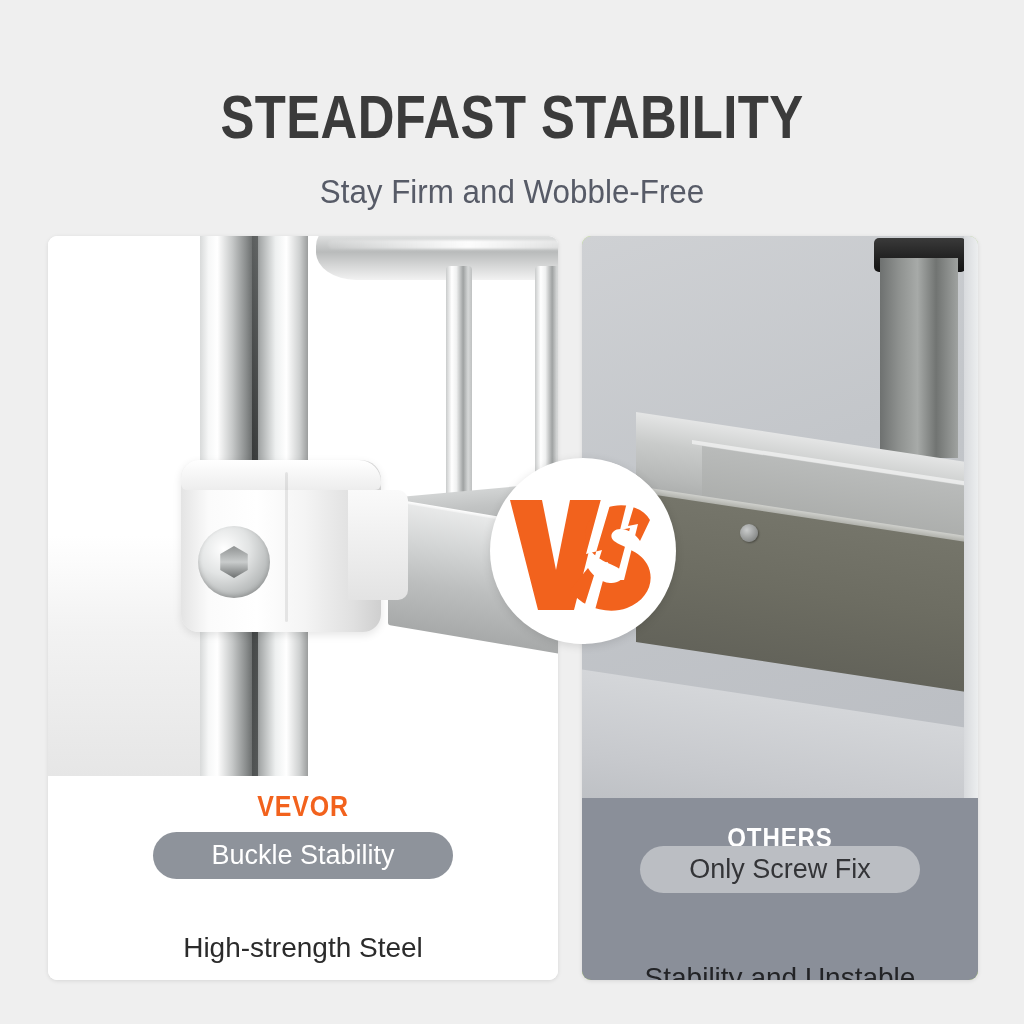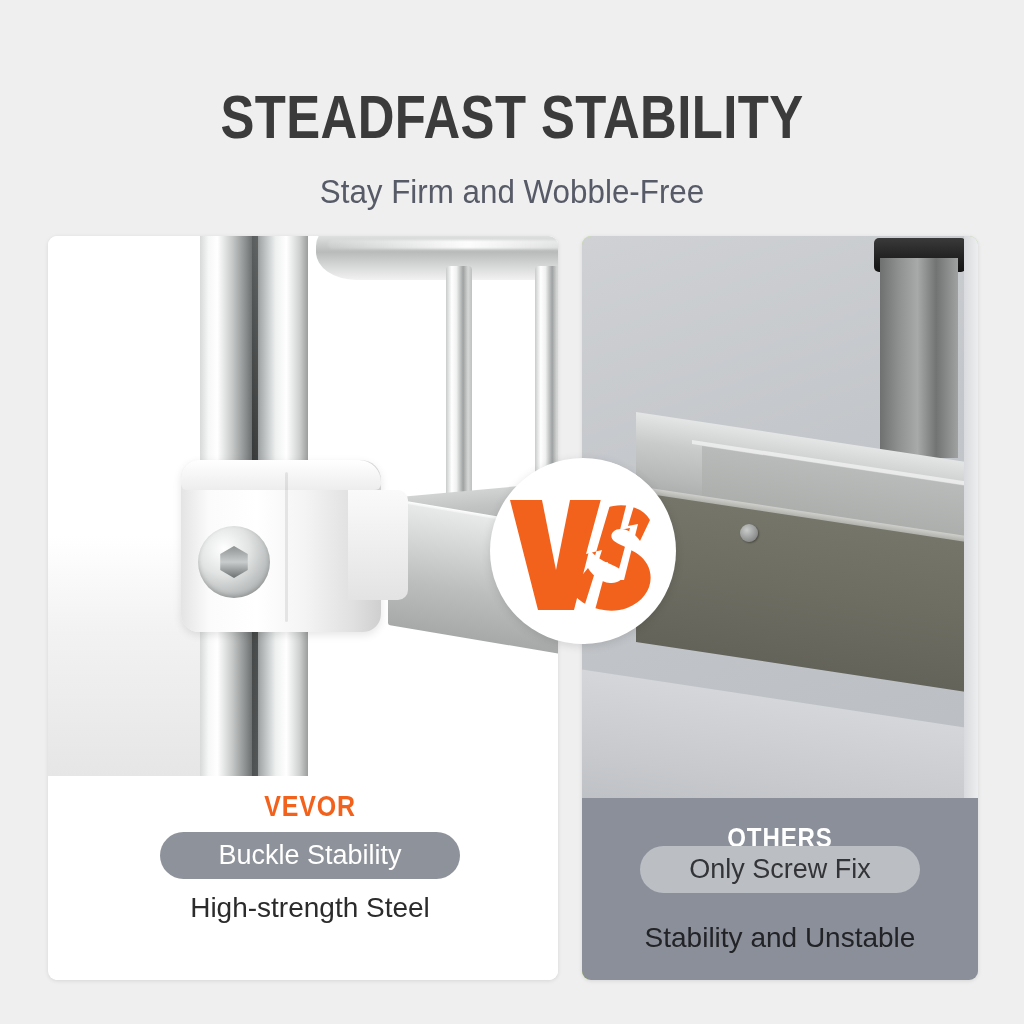--- a/index.html
+++ b/index.html
@@ -285,21 +285,21 @@
   .r-strip {
     position: absolute;
     right: 0; top: 0;
     width: 14px; height: 562px;
     background: linear-gradient(90deg,#d8dadd,#eceeef);
   }
 
   
   #band-left {
     position: absolute;
-    left: 7px; top: 540px;
+    left: 0; top: 540px;
     width: 510px; height: 204px;
     background: #ffffff;
     text-align: center;
   }
   #band-right {
     position: absolute;
     left: 0; top: 562px;
     width: 396px; height: 182px;
     background: #8a8f99;
     text-align: center;
@@ -349,20 +349,21 @@
     color: #333437;
   }
 
   .caption {
     position: absolute;
     left: 0;
     font-size: 28px;
     line-height: 35px;
     color: #2b2b2b;
     white-space: nowrap;
+    margin-top: 40px;
   }
   #caption-left {
     top: 114px;
     width: 510px;
   }
   #caption-right {
     top: 122px;
     width: 396px;
     color: #222326;
   }

